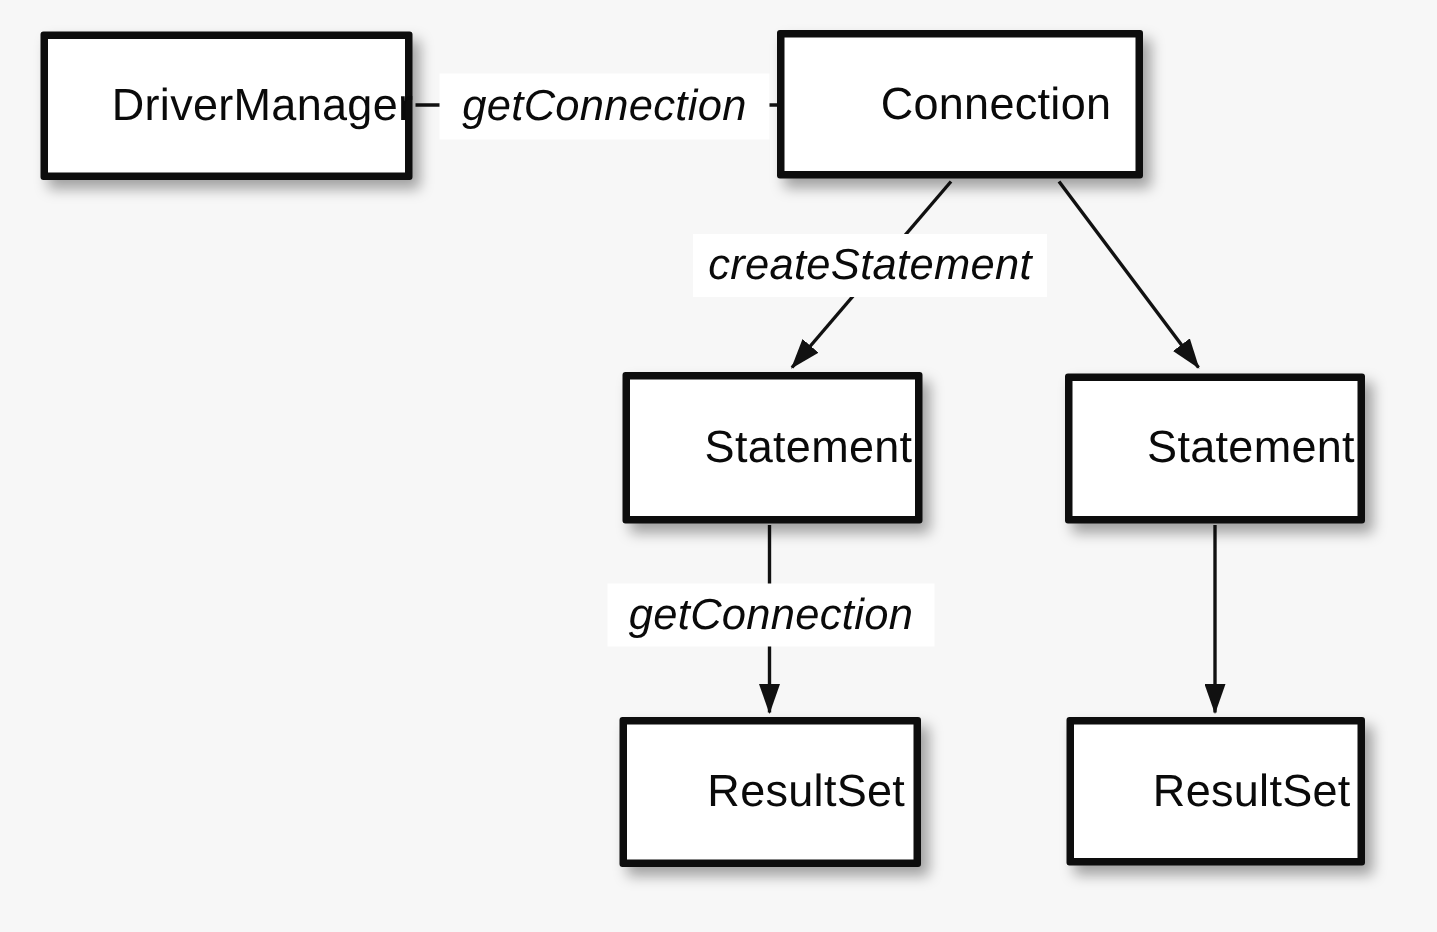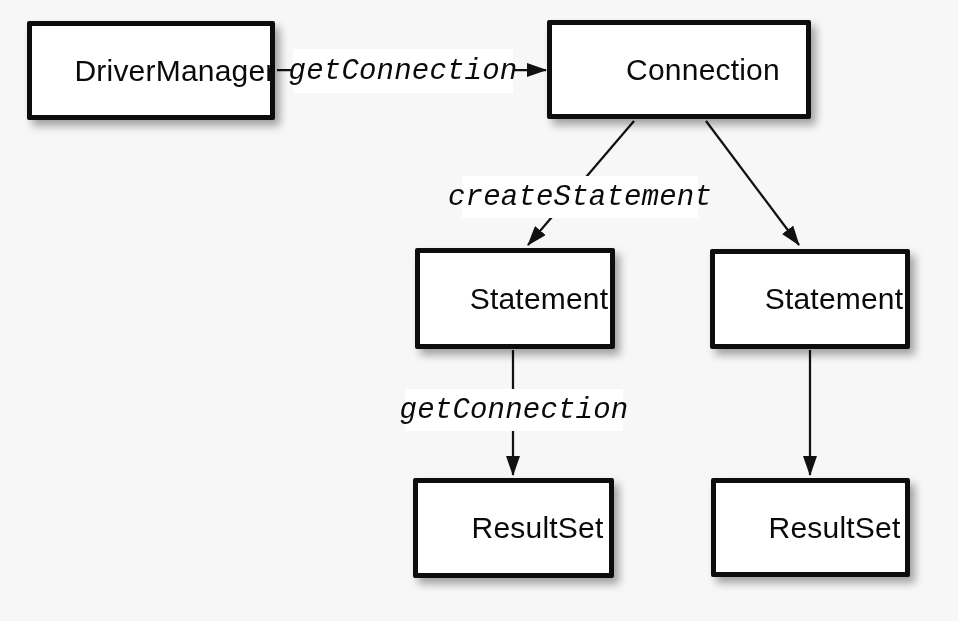--- a/index.html
+++ b/index.html
@@ -33,49 +33,48 @@
     z-index: 2;
     background: #ffffff;
     color: #0a0a0a;
     font-style: italic;
     font-size: 29px;
     letter-spacing: 0.2px;
     display: flex;
     align-items: center;
     justify-content: center;
     white-space: nowrap;
-    font-family: Liberation Mono, monospace;
   }
   .node {
     position: absolute;
     z-index: 3;
     box-sizing: border-box;
     background: #ffffff;
     border: 5px solid #0d0d0d;
     border-radius: 2px;
     box-shadow: 5px 6px 9px rgba(0, 0, 0, 0.35);
     color: #0a0a0a;
     font-size: 30px;
     letter-spacing: 0.2px;
     display: flex;
     align-items: center;
     justify-content: center;
     white-space: nowrap;
     padding-left: 48px;
   }
   
   .node-driver-manager  { left: 27px;  top: 21px;  width: 248px; height: 99px; }
-  .node-connection      { left: 547px; top: 20px;  width: 264px; height: 99px; }
+  .node-connection      { left: 518px; top: 20px;  width: 244px; height: 99px; }
   .node-statement-left  { left: 415px; top: 248px; width: 200px; height: 101px; }
   .node-statement-right { left: 710px; top: 249px; width: 200px; height: 100px; }
   .node-resultset-left  { left: 413px; top: 478px; width: 201px; height: 100px; }
   .node-resultset-right { left: 711px; top: 478px; width: 199px; height: 99px; }
   
   .label-get-connection   { left: 293px; top: 49px;  width: 220px; height: 44px; }
-  .label-create-statement { left: 462px; top: 156px; width: 236px; height: 42px; margin-top: 20px; }
+  .label-create-statement { left: 462px; top: 156px; width: 236px; height: 42px; }
   .label-execute-query    { left: 405px; top: 389px; width: 218px; height: 42px; }
 </style>
 </head>
 <body>
 
 <div class="stage">
 
   <svg class="edge-layer" viewBox="0 0 958 621" xmlns="http://www.w3.org/2000/svg">
     <defs>
       <marker id="arrowhead" markerUnits="userSpaceOnUse" markerWidth="20" markerHeight="14" refX="19" refY="7" orient="auto">

